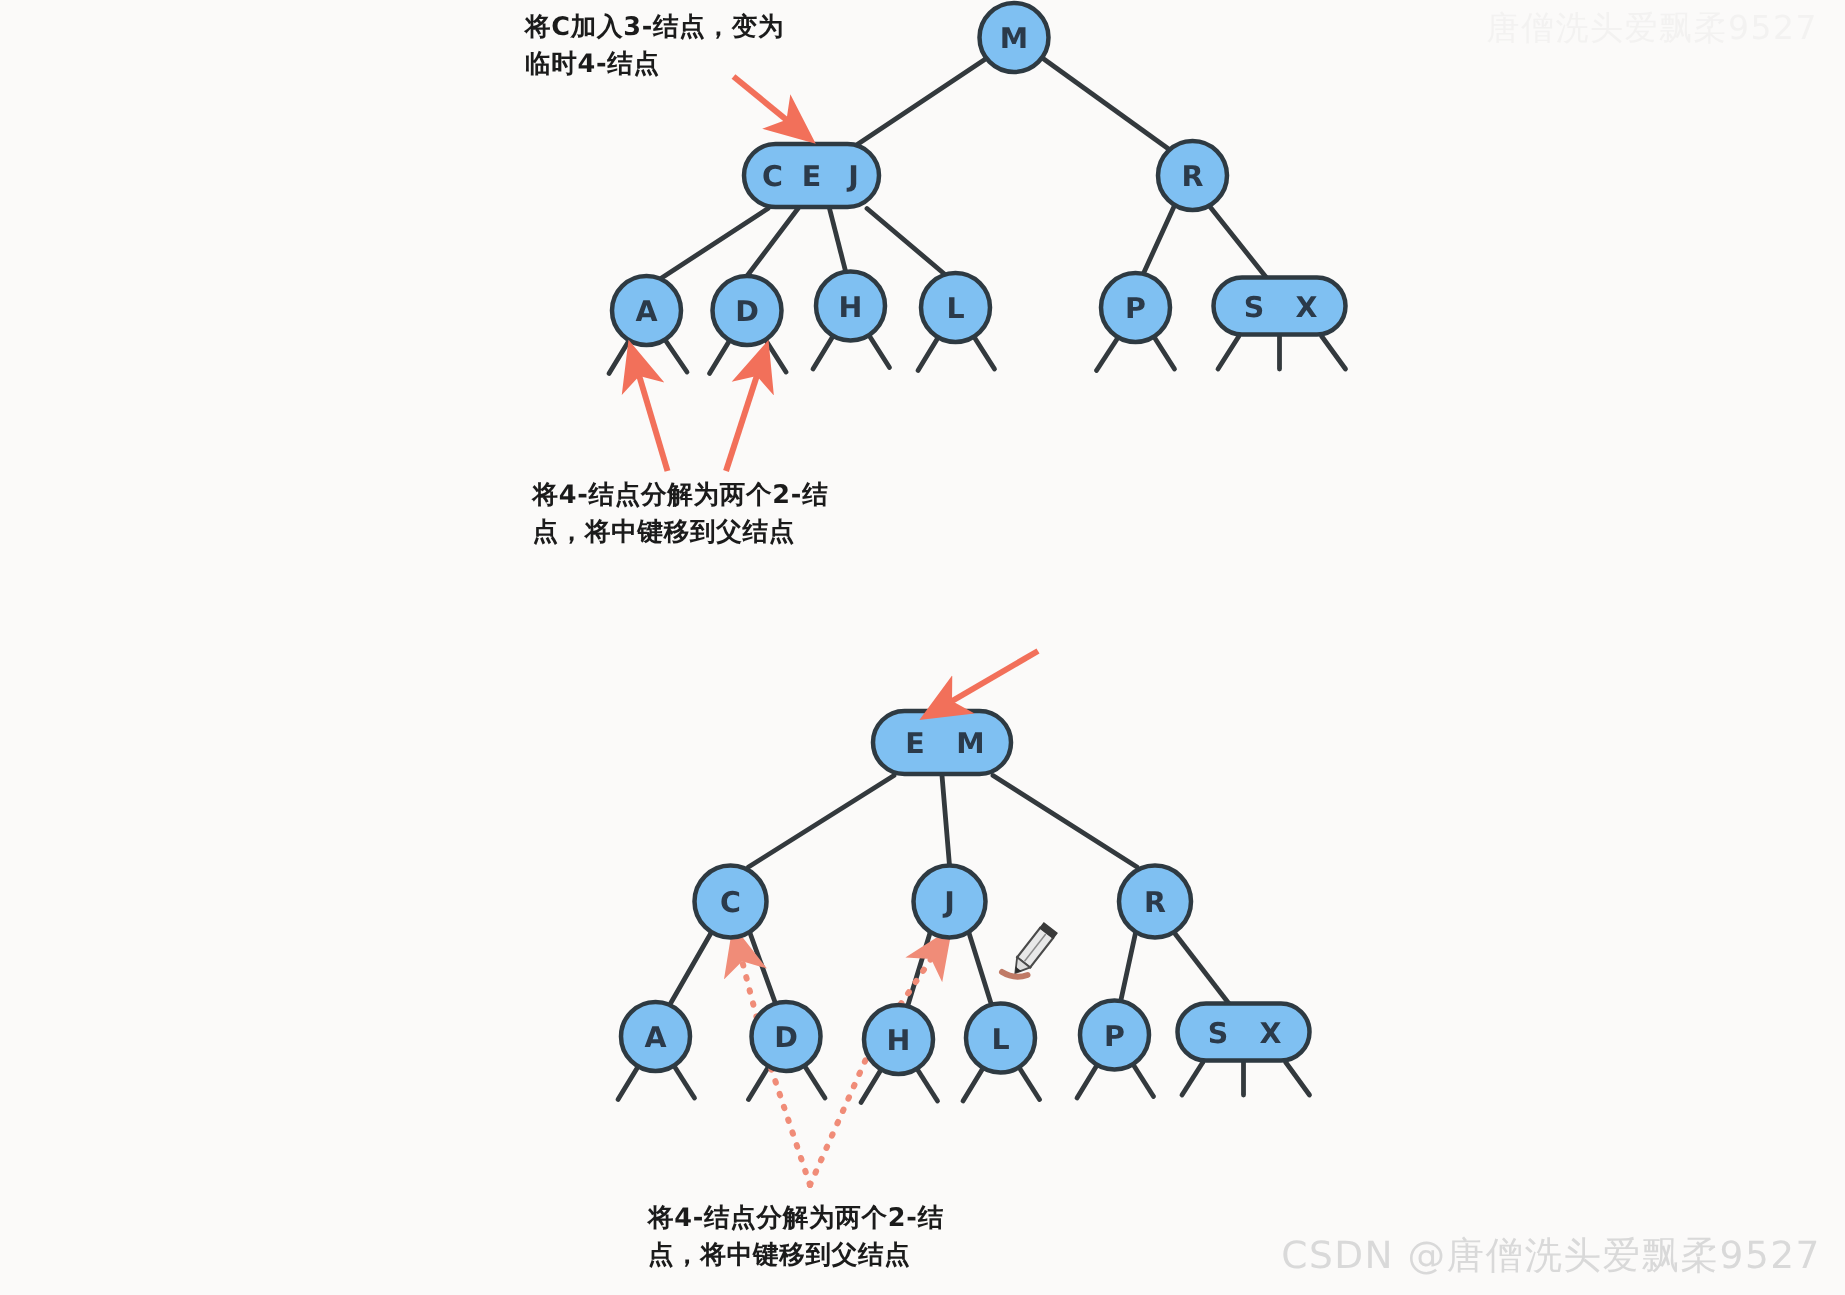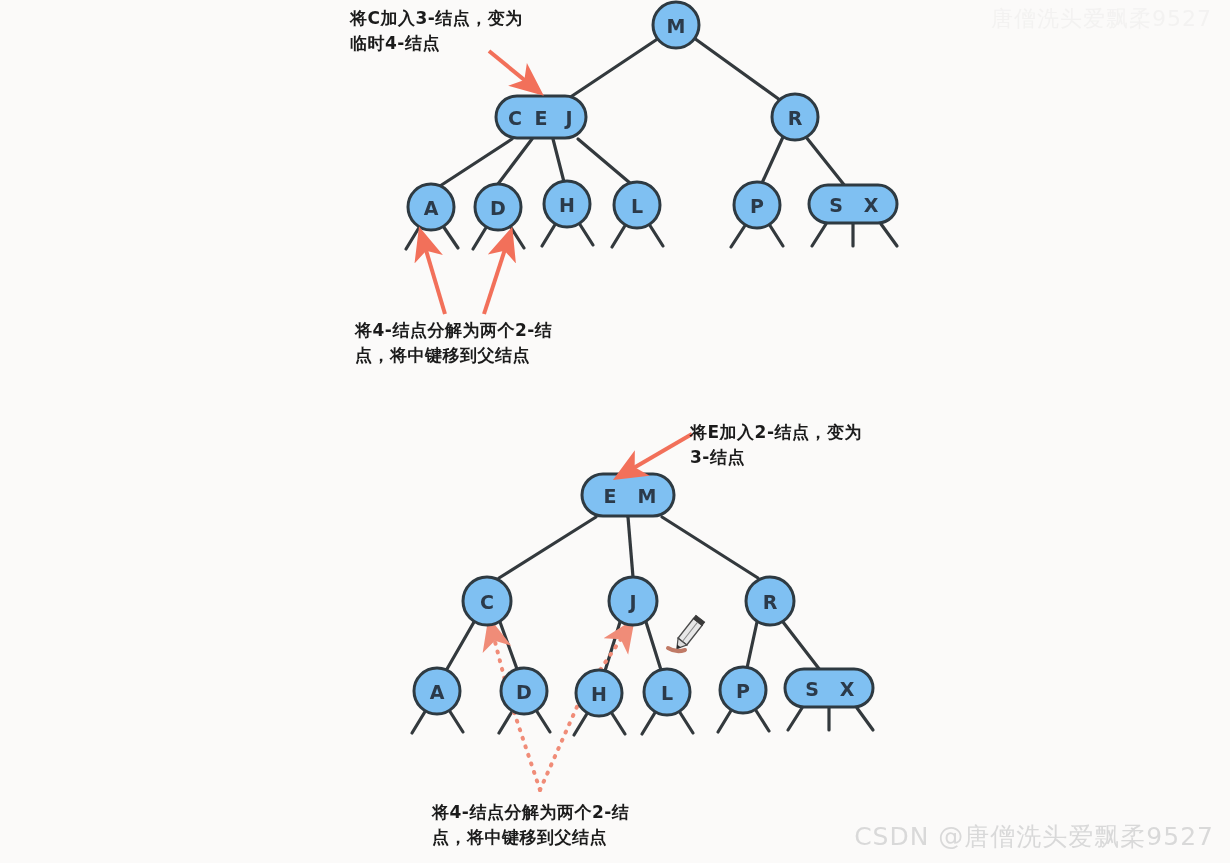--- a/index.html
+++ b/index.html
@@ -224,22 +224,20 @@
     </g>
     <path d="M668 648 q8 5 17 2" stroke="#c07a66" stroke-width="4" fill="none" stroke-linecap="round"></path>
   </svg>
 
   <div class="ann" style="left:350px;top:6px;width:180px;">将C加入3-结点，变为
 临时4-结点</div>
 
   <div class="ann" style="left:355px;top:318px;width:220px;">将4-结点分解为两个2-结
 点，将中键移到父结点</div>
 
-  <div class="ann" style="left:690px;top:420px;width:180px;">将E加入2-结点，变为
-3-结点</div>
 
   <div class="ann" style="left:432px;top:800px;width:220px;">将4-结点分解为两个2-结
 点，将中键移到父结点</div>
 
   <div class="wm-top">唐僧洗头爱飘柔9527</div>
   <div class="wm-bottom">CSDN @唐僧洗头爱飘柔9527</div>
 
 </div>
 
 </body></html>

